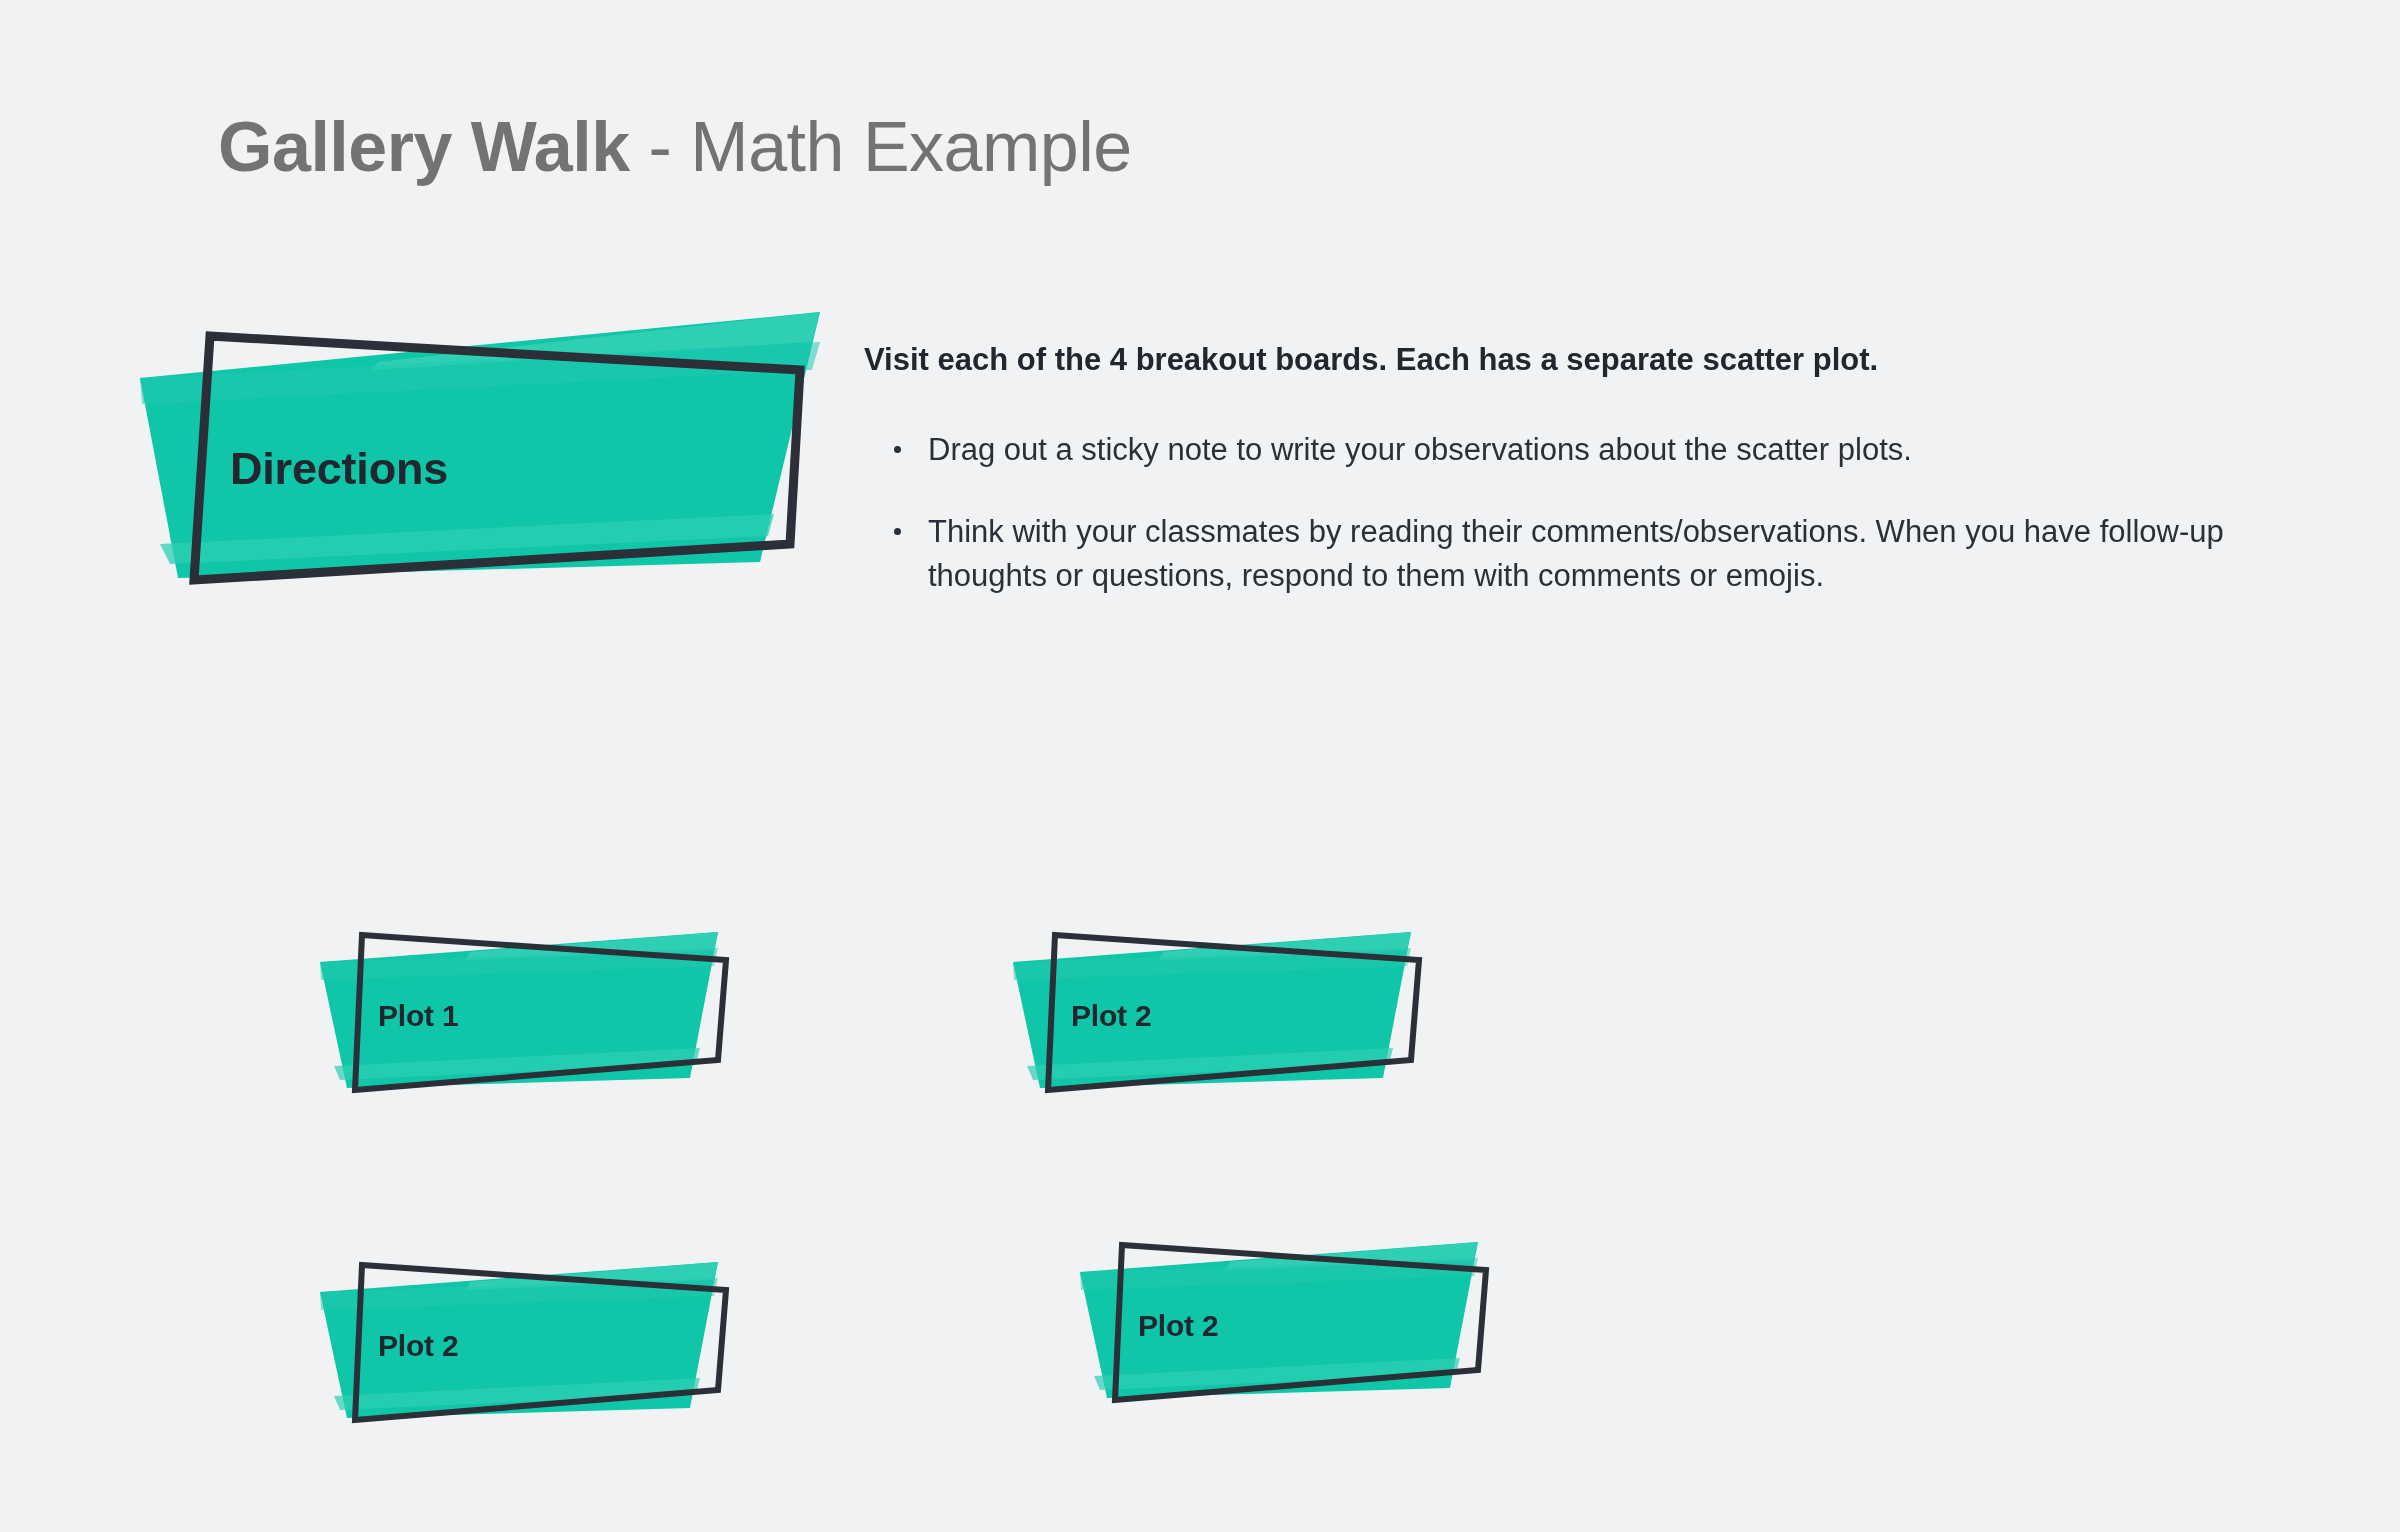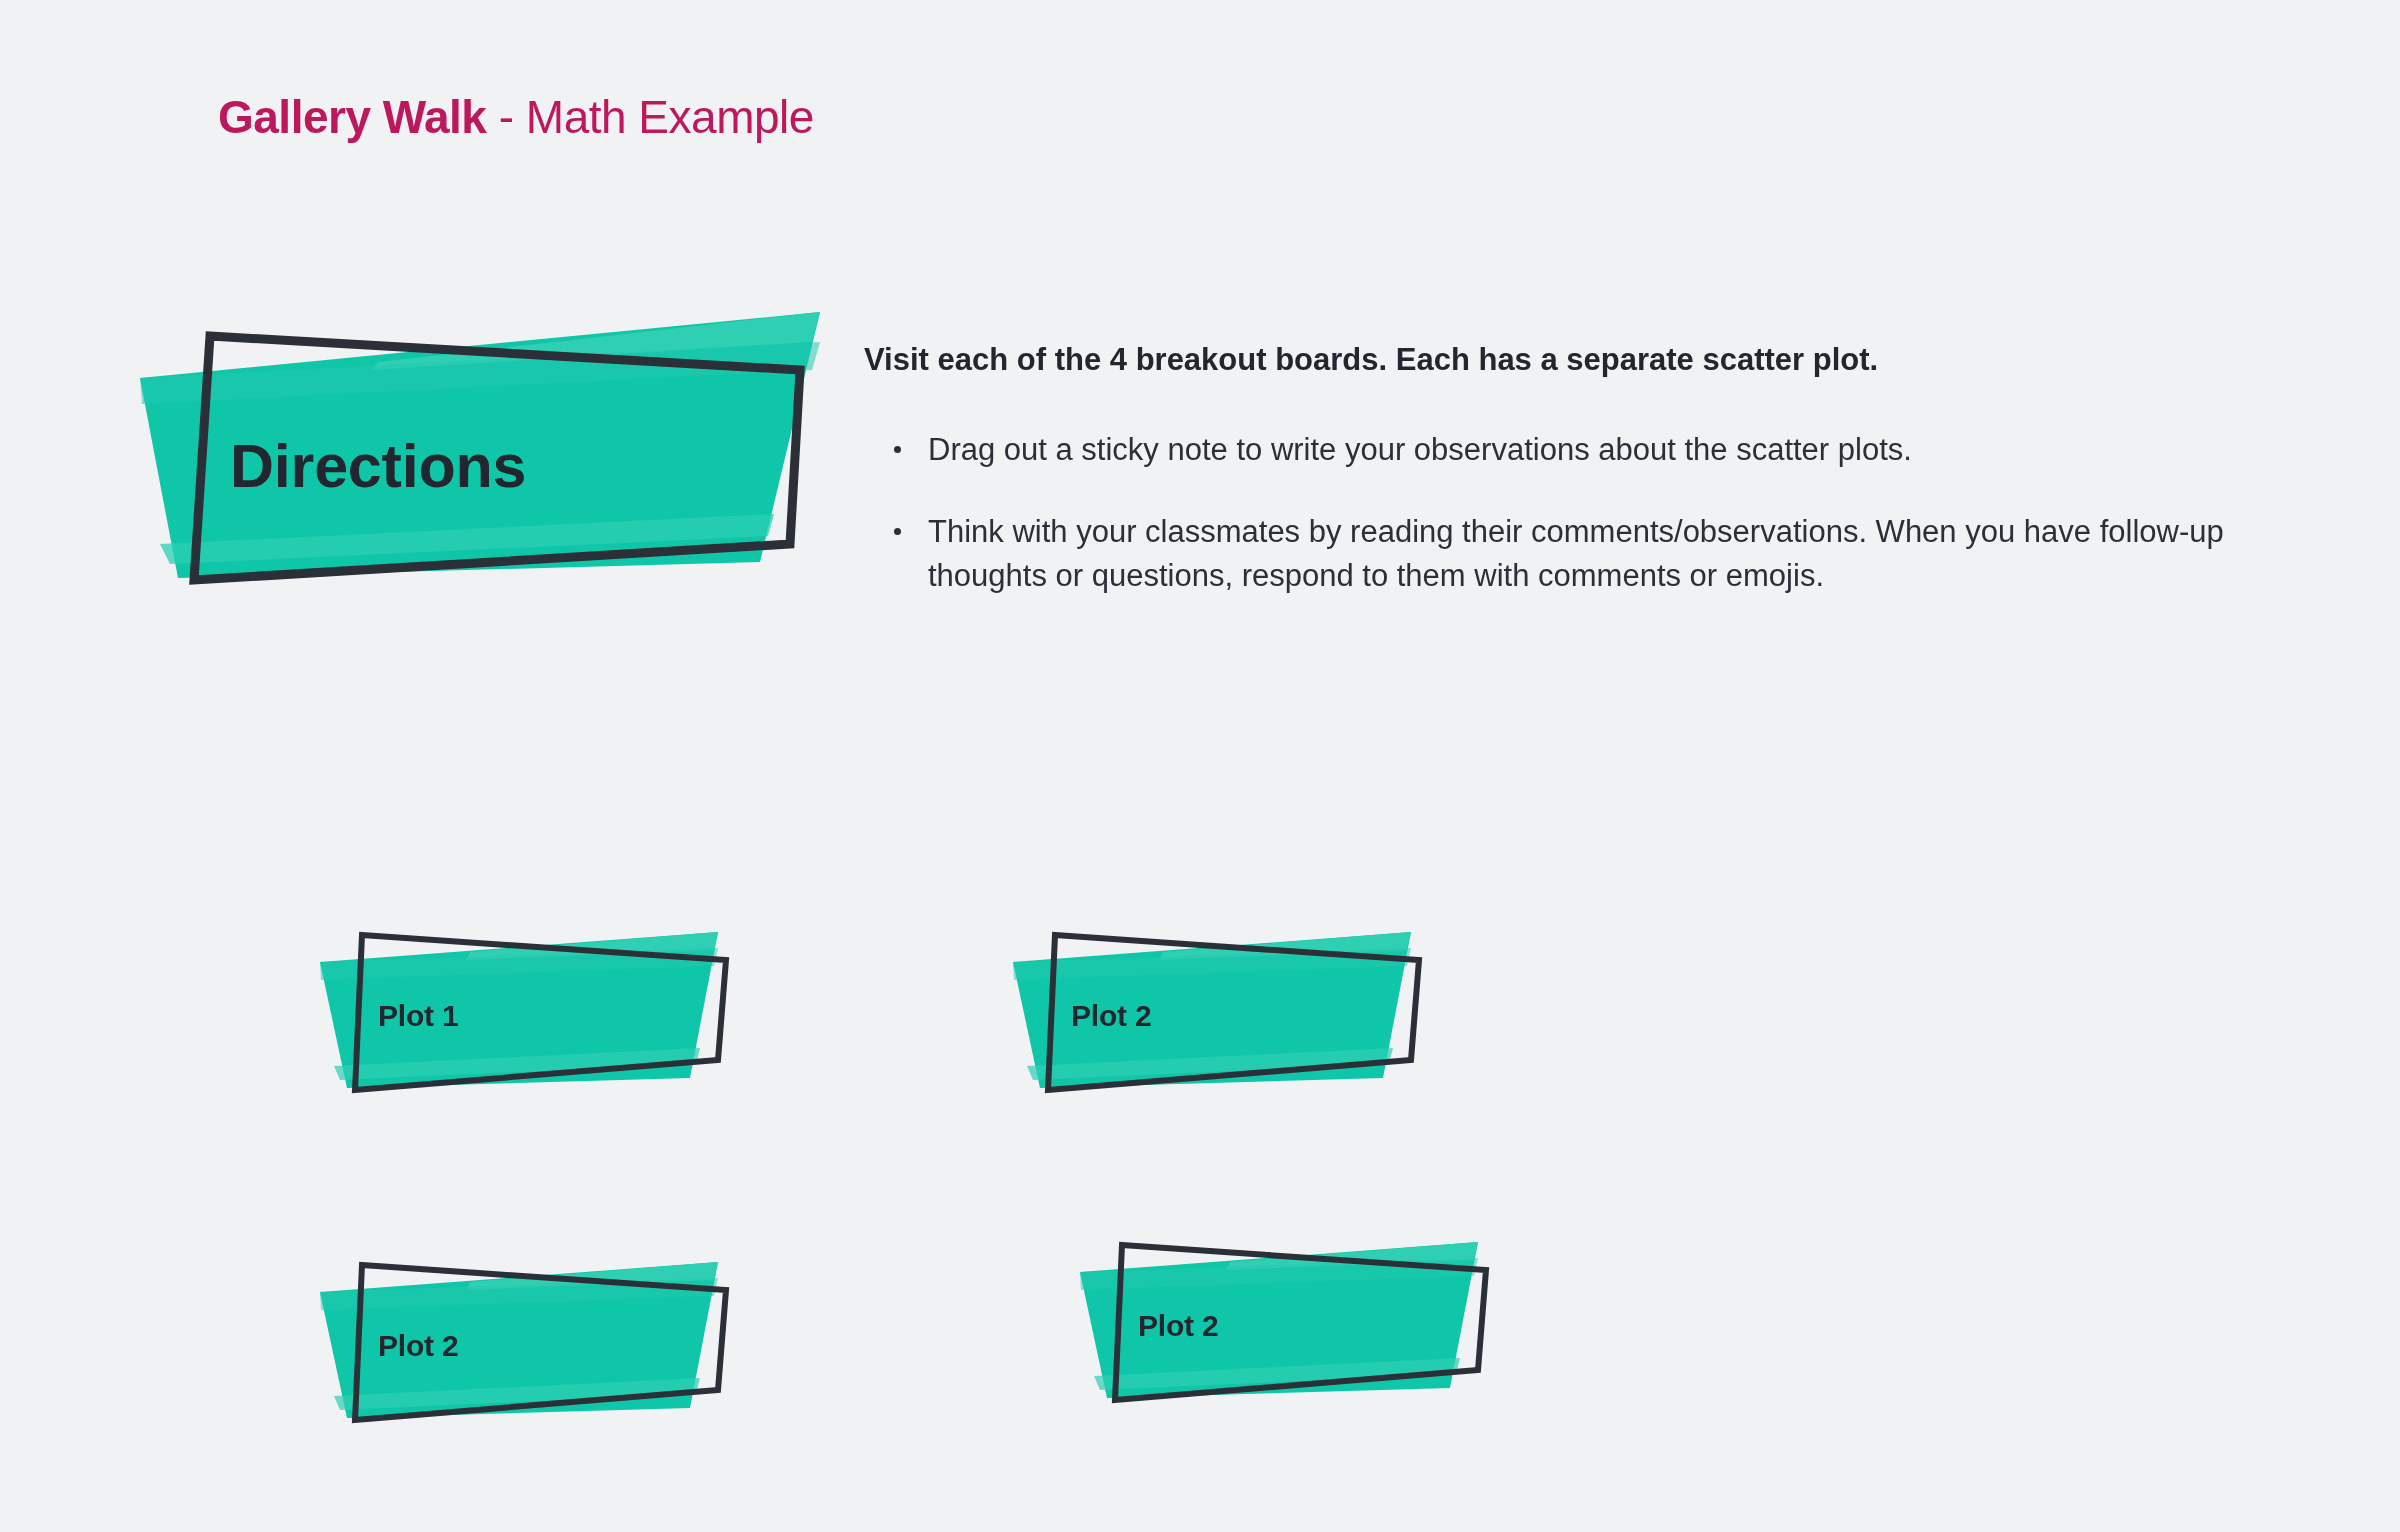--- a/index.html
+++ b/index.html
@@ -15,24 +15,24 @@
     color: #2A2F38;
     overflow: hidden;
     position: relative;
   }
 
   
   .page-title {
     position: absolute;
     left: 218px;
     top: 60px;
-    font-size: 46px;
+    font-size: 70px;
     line-height: 1.15;
     letter-spacing: -0.5px;
-    color: #be185d;
+    color: #737373;
     white-space: nowrap;
   }
   .page-title .t-bold { font-weight: 700; }
   .page-title .t-reg  { font-weight: 400; }
 
   
   .banner {
     position: absolute;
   }
   .banner svg {
@@ -44,22 +44,22 @@
     font-weight: 700;
     color: #22272F;
     white-space: nowrap;
     pointer-events: none;
   }
 
   
   .banner-directions { left: 140px; top: 312px; width: 680px; height: 300px; }
   .banner-directions .banner-label {
     left: 90px;
-    top: 119px;
-    font-size: 61px;
+    top: 131px;
+    font-size: 45px;
     letter-spacing: -0.2px;
   }
 
   
   .banner-plot { width: 440px; height: 190px; }
   .banner-plot .banner-label {
     left: 58px;
     top: 79px;
     font-size: 30px;
     letter-spacing: -0.2px;

